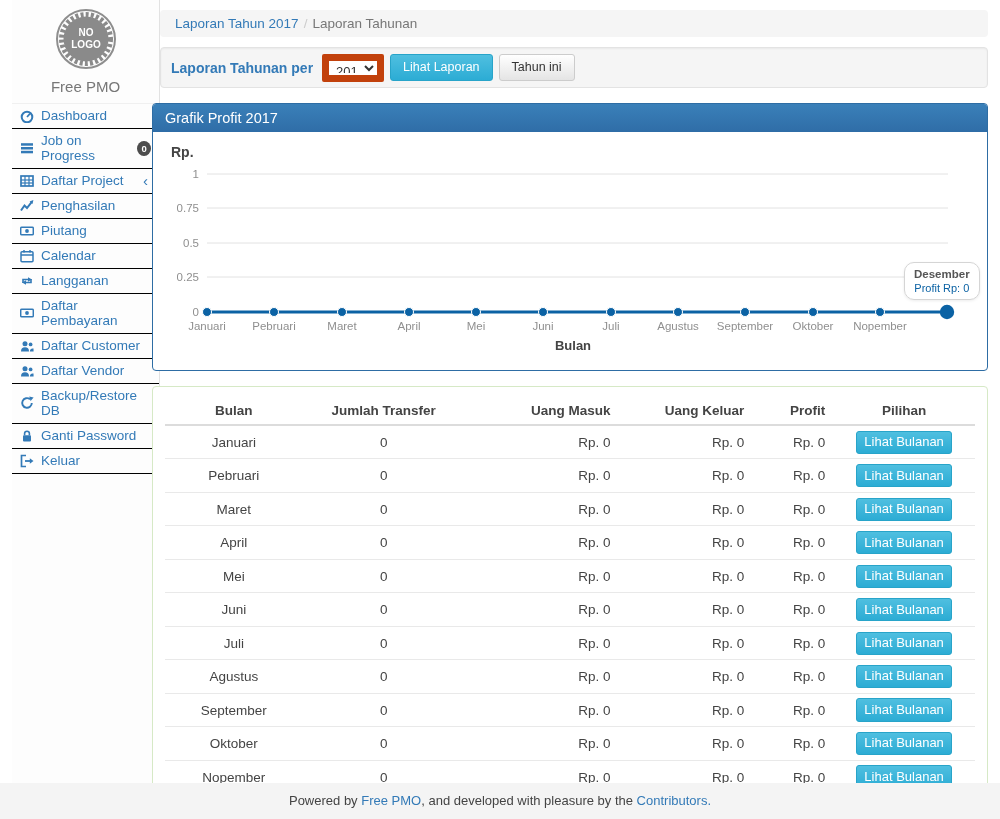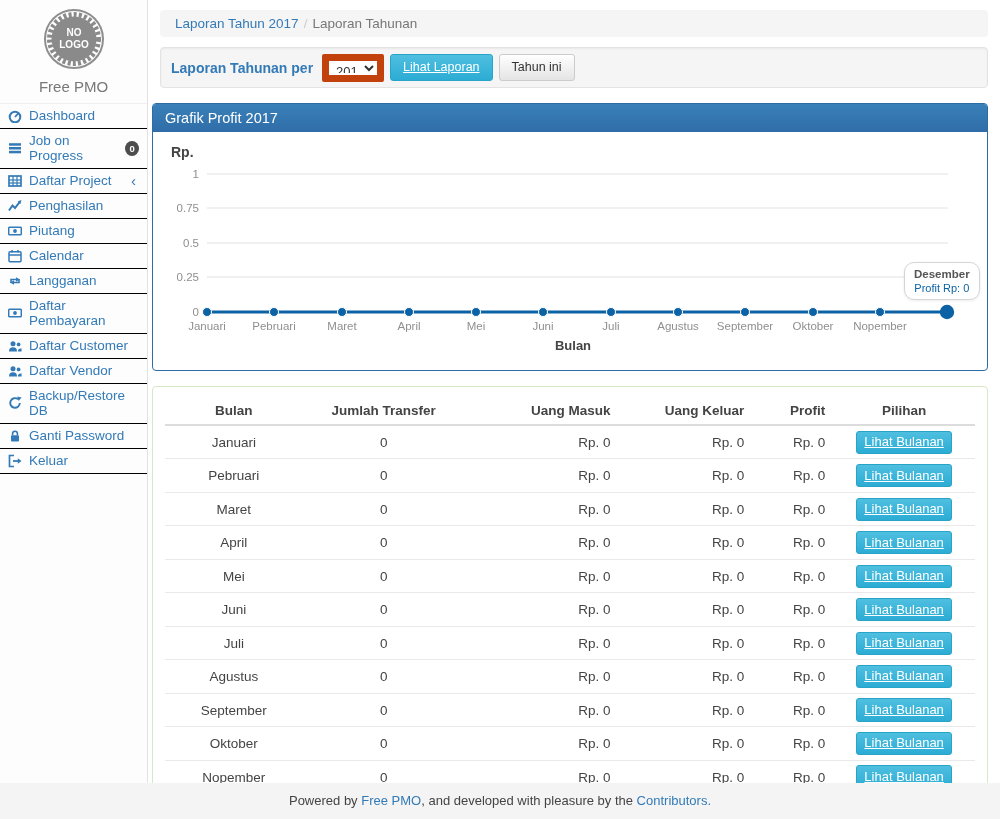--- a/index.html
+++ b/index.html
@@ -4,21 +4,21 @@
 <style>
   * { box-sizing: border-box; margin: 0; padding: 0; }
   html,body { width:1000px; height:819px; }
   body {
     font-family:"Liberation Sans", sans-serif;
     font-size:14px; color:#444; background:#fff; position:relative; overflow:hidden;
   }
   a { text-decoration:none; color:#337ab7; cursor:pointer; }
 
   
-  .sidebar { position:absolute; left:0; top:0; width:148px; height:783px;
+  .sidebar { position:absolute; left:12px; top:0; width:148px; height:783px;
              background:#fdfdfd; border-right:1px solid #e2e2e2; }
   .logo-area { text-align:center; padding:7px 0 8px; border-bottom:1px solid #f0f0f0; }
   .brand-name { color:#777; font-size:15px; margin-top:4px; }
   .nav-list { list-style:none; }
   .nav-item { display:flex; align-items:center; gap:6px; padding:4px 8px 5px 8px;
               border-bottom:1px solid #000000; color:#337ab7; font-size:13.5px; cursor:pointer; }
   .nav-icon { width:15px; height:14px; flex:0 0 15px; color:#337ab7; display:inline-flex; align-items:center; }
   .nav-icon svg { display:block; }
   .nav-badge { margin-left:auto; background:#4d4d4d; color:#fff; width:15px; height:15px;
                border-radius:50%; font-size:9.5px; line-height:15px; text-align:center; font-weight:bold; }
@@ -32,21 +32,21 @@
   .breadcrumb .sep { color:#ccc; margin:0 5px; }
 
   .well { background:#f5f5f5; border:1px solid #e3e3e3; border-radius:4px;
           box-shadow:inset 0 1px 2px rgba(0,0,0,.05); padding:6px 10px; margin:0 0 15px 8px;
           display:flex; align-items:center; gap:6px; height:41px; }
   .filter-label { font-weight:bold; color:#337ab7; font-size:14px; margin-right:3px; }
   select.year-select { height:28px; width:62px; border:7px solid #c2410c; border-radius:2px;
           background:#fff; font-family:inherit; font-size:13px; color:#333; padding:2px 3px; }
   .btn { display:inline-block; border-radius:3px; font-family:inherit; font-size:12.5px;
          padding:6px 12px; line-height:1.1; cursor:pointer; }
-  .btn-info { background:linear-gradient(#4fbfe0,#2cacd4); border:1px solid #28a4c9; color:#fff;text-decoration:underline; }
+  .btn-info { background:linear-gradient(#4fbfe0,#2cacd4); border:1px solid #28a4c9; color:#fff; }
   .btn-default { background:linear-gradient(#ffffff,#e4e4e4); border:1px solid #ccc; color:#333; }
   .btn-xs { padding:3.5px 7px; font-size:13px; }
 
   
   .panel { border-radius:4px; margin-bottom:15px; background:#fff; }
   .panel-primary { border:1px solid #2e6da4; }
   .panel-primary > .panel-heading { background:linear-gradient(#3a80b9,#2f6da7); color:#fff;
         padding:6px 12px; font-size:14.5px; border-radius:3px 3px 0 0; }
   .panel-success { border:1px solid #d6e9c6; }
   .panel-success > .panel-heading { background:linear-gradient(#dff0d8,#d3ebc5); color:#3c763d;

